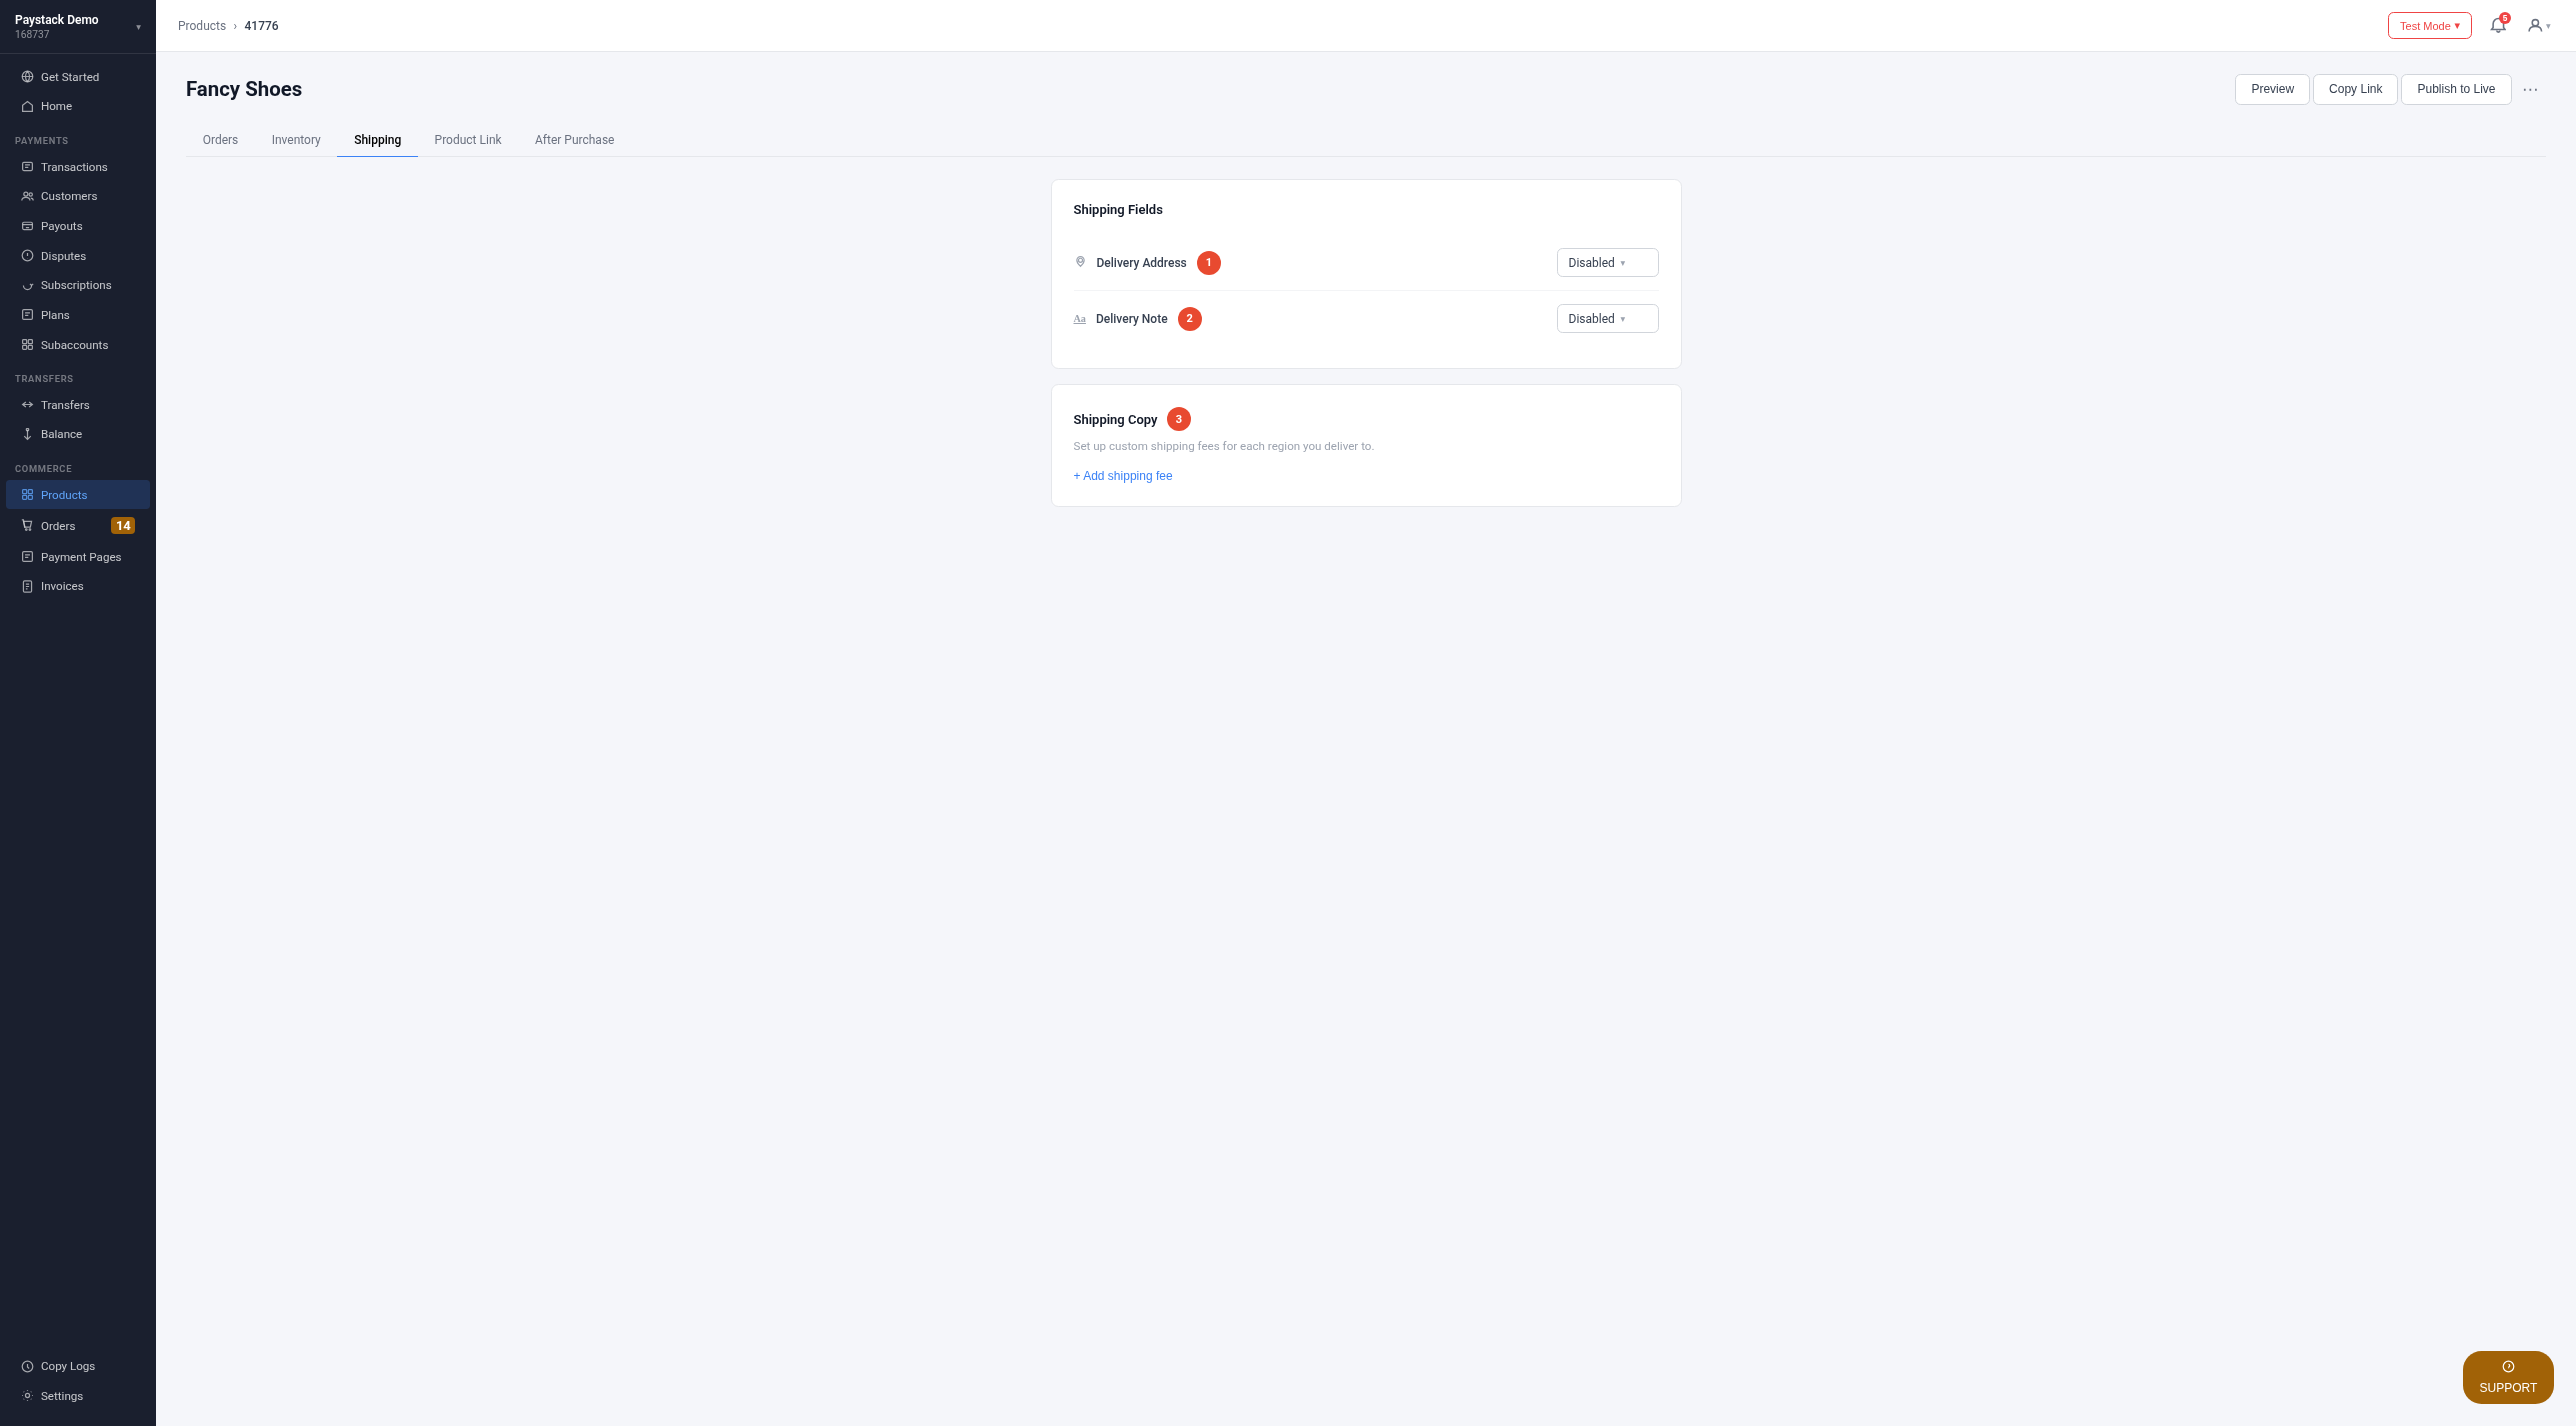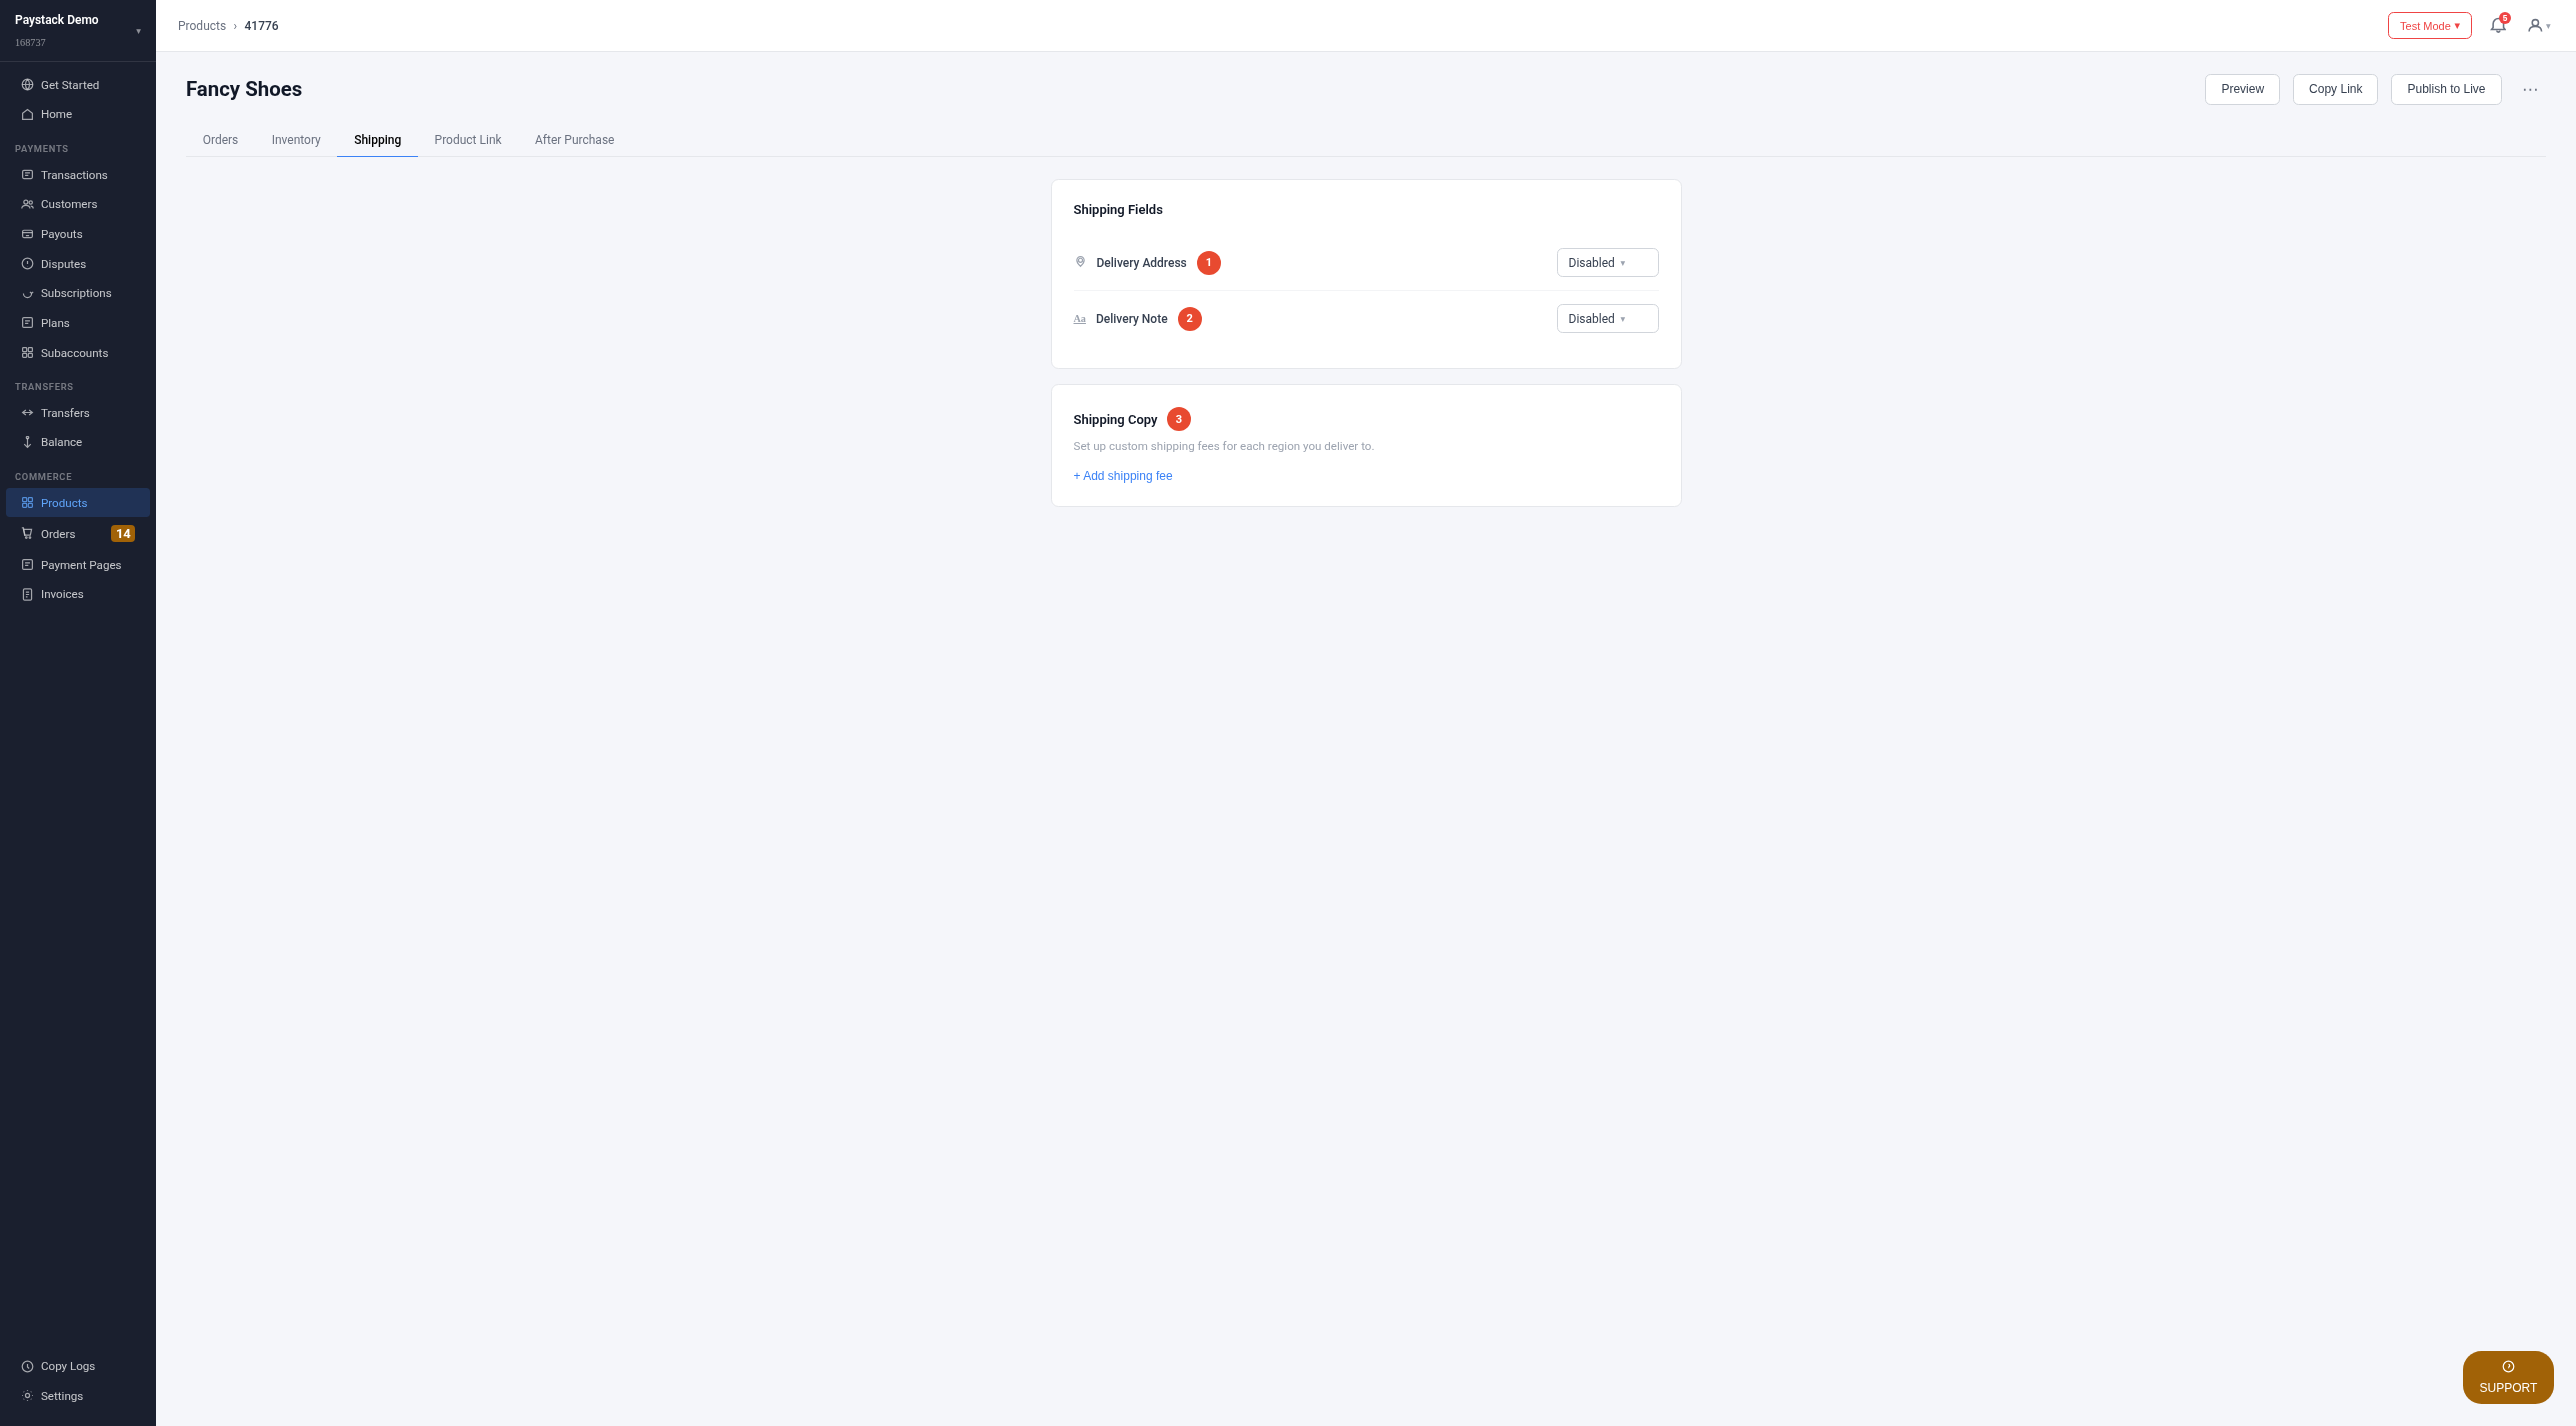--- a/index.html
+++ b/index.html
@@ -18,21 +18,21 @@
     }
     .sidebar-brand {
       padding: 13px 15px;
       border-bottom: 0.9px solid rgba(255,255,255,0.1);
       cursor: pointer;
       display: flex;
       align-items: center;
       justify-content: space-between;
     }
     .sidebar-brand-name { font-size: 12px; font-weight: 600; }
-    .sidebar-brand-id { font-size: 10.2px; color: rgba(255,255,255,0.5); margin-top: 10px; font-family: Liberation Serif, serif; }
+    .sidebar-brand-id { font-size: 10.2px; color: rgba(255,255,255,0.5); margin-top: 2px; }
     .sidebar-brand-chevron { color: rgba(255,255,255,0.5); font-size: 9.3px; }
 
     .sidebar-section-label {
       font-size: 9.3px;
       color: rgba(255,255,255,0.4);
       text-transform: uppercase;
       letter-spacing: 0.08em;
       padding: 13px 15px 5.6px;
       font-weight: 600;
     }
@@ -144,21 +144,21 @@
     }
 
     
     .page-header {
       display: flex;
       align-items: center;
       justify-content: space-between;
       margin-bottom: 18.5px;
     }
     .page-title { font-size: 20.4px; font-weight: 700; color: #111827; }
-    .page-header-actions { display: flex; align-items: center; gap: 13px; }
+    .page-header-actions { display: flex; align-items: center; gap: 3px; }
     .btn-preview, .btn-copy-link {
       background: #fff;
       border: 0.9px solid #d1d5db;
       color: #374151;
       border-radius: 5.6px;
       padding: 7.4px 15px;
       font-size: 12px;
       font-weight: 500;
       cursor: pointer;
     }

